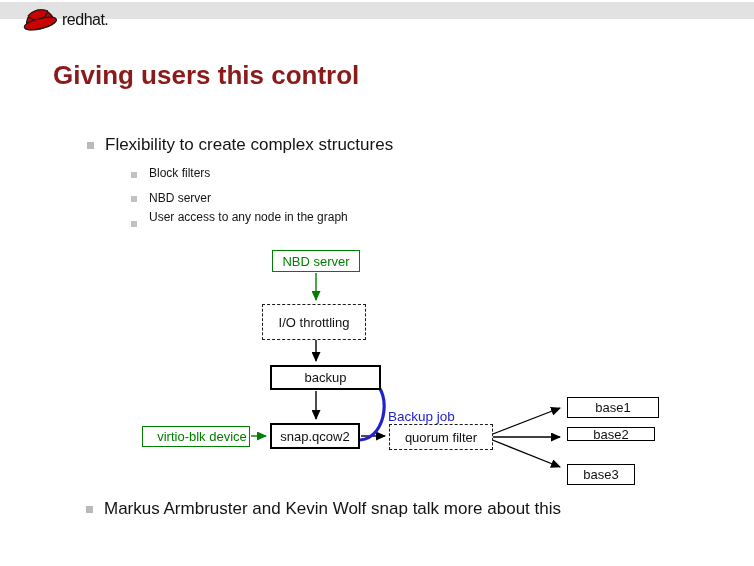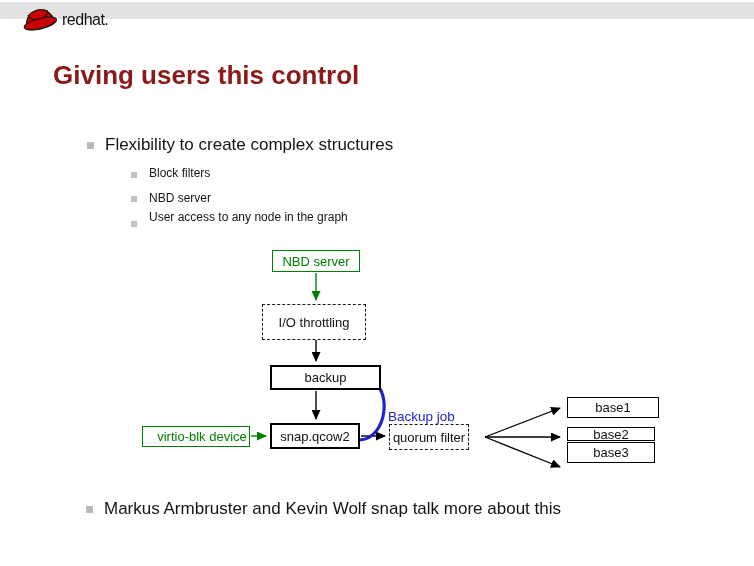--- a/index.html
+++ b/index.html
@@ -31,24 +31,24 @@
   }
   .node-green{border:1.2px solid #008000;color:#008000;}
   .node-dashed{border:1.6px dashed #1a1a1a;color:#111;}
   .node-thick{border:2.8px solid #000;color:#111;}
   .node-thin{border:1.6px solid #000;color:#111;}
   .nbd{left:142px;top:10px;width:88px;height:22px;}
   .io{left:132px;top:64px;width:104px;height:36px;}
   .backup{left:140px;top:125px;width:111px;height:25px;}
   .snap{left:140px;top:183px;width:90px;height:26px;}
   .virtio{left:12px;top:186px;width:108px;height:21px;padding-left:12px;}
-  .quorum{left:259px;top:184px;width:80px;height:26px;}
+  .quorum{left:259px;top:184px;width:104px;height:26px;}
   .base1{left:437px;top:157px;width:92px;height:21px;}
   .base2{left:437px;top:187px;width:88px;height:14px;}
-  .base3{left:437px;top:202px;width:88px;height:21px;}
+  .base3{left:437px;top:224px;width:68px;height:21px;}
   .backup-job{position:absolute;left:258px;top:157px;font-size:13.5px;color:#2222cc;margin-top:12px;}
 </style>
 </head>
 <body>
 
 <div class="slide">
 
   <div class="band"></div>
 
   <div class="logo">

